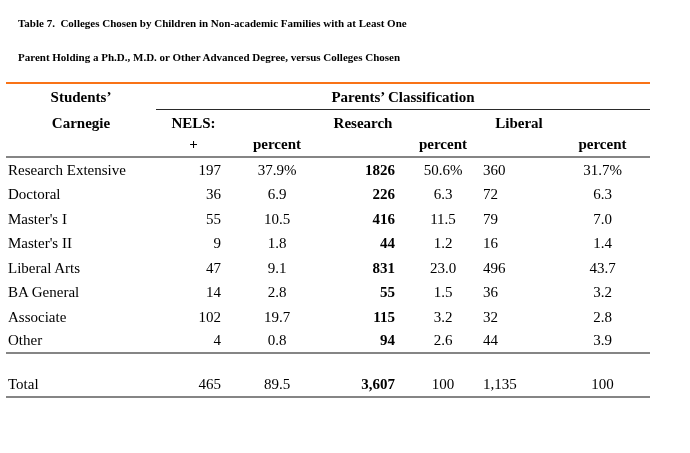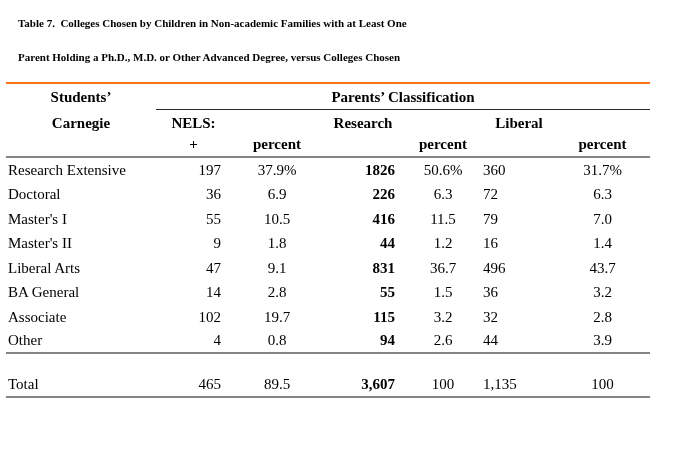--- a/index.html
+++ b/index.html
@@ -127,21 +127,21 @@
           <td>44</td>
           <td>1.2</td>
           <td>16</td>
           <td>1.4</td>
         </tr>
         <tr>
           <td>Liberal Arts</td>
           <td>47</td>
           <td>9.1</td>
           <td>831</td>
-          <td>36.7</td>
+          <td>23.0</td>
           <td>496</td>
           <td>43.7</td>
         </tr>
         <tr>
           <td>BA General</td>
           <td>14</td>
           <td>2.8</td>
           <td>55</td>
           <td>1.5</td>
           <td>36</td>

